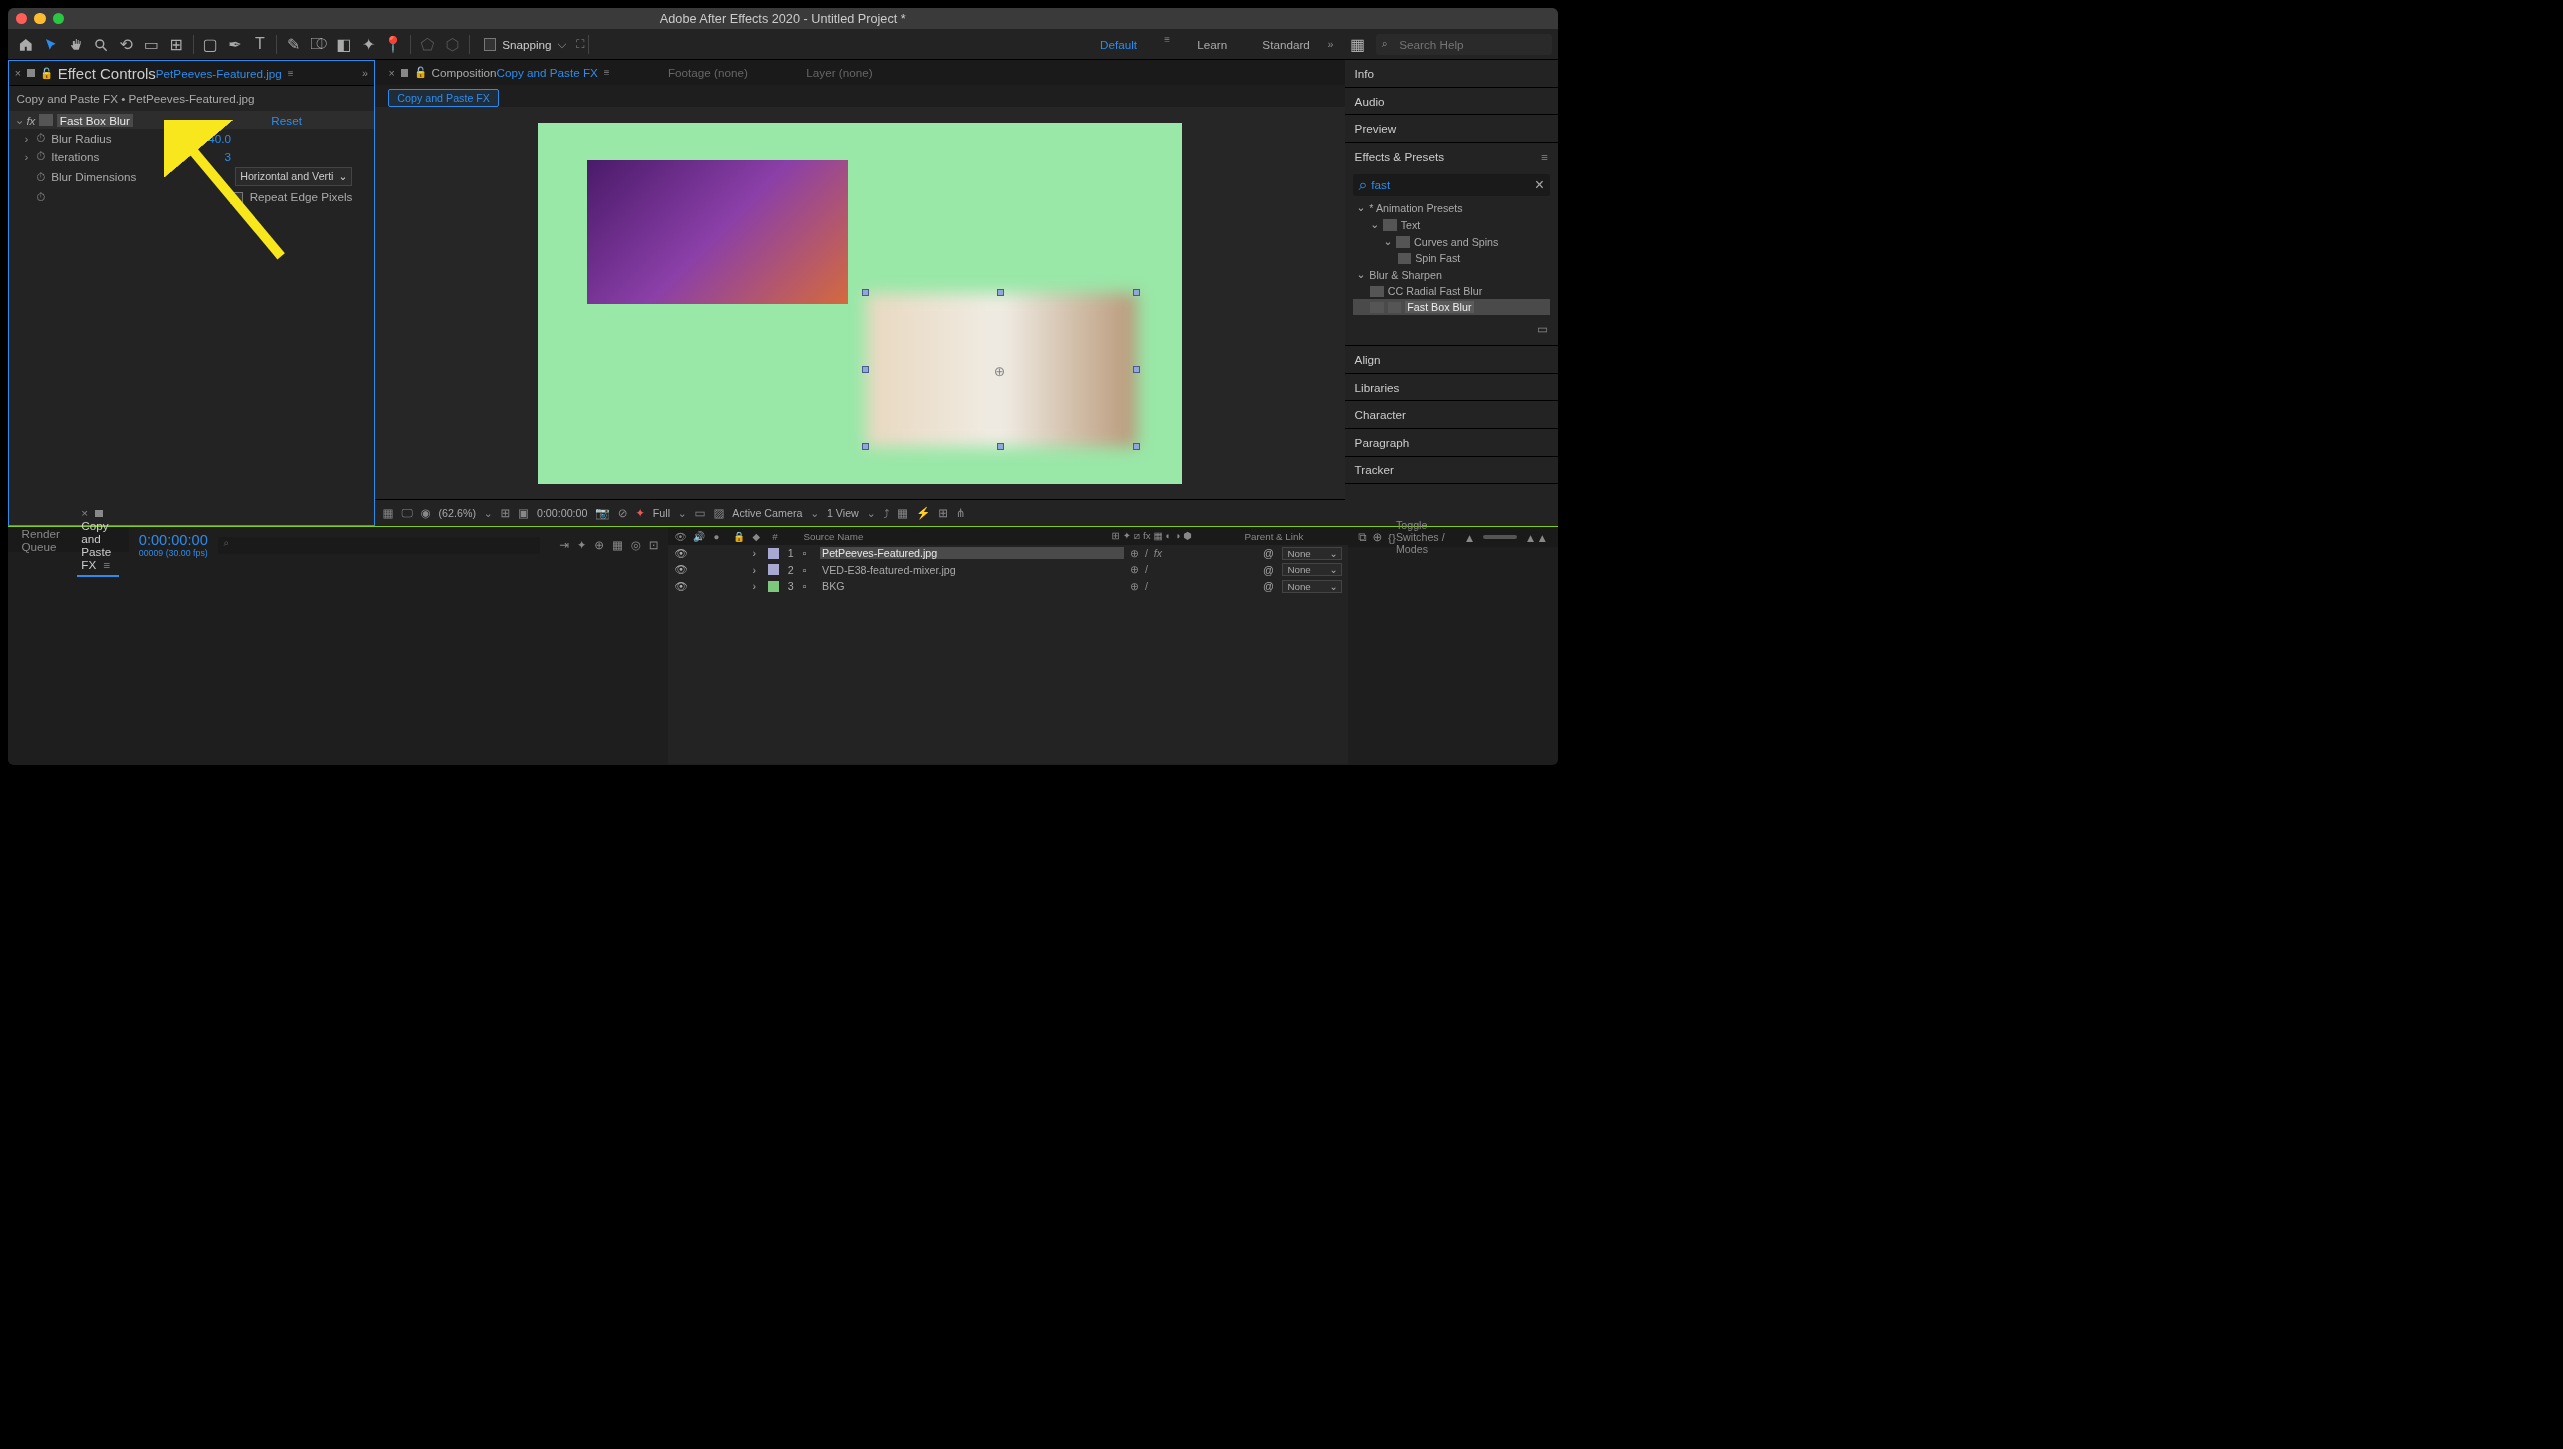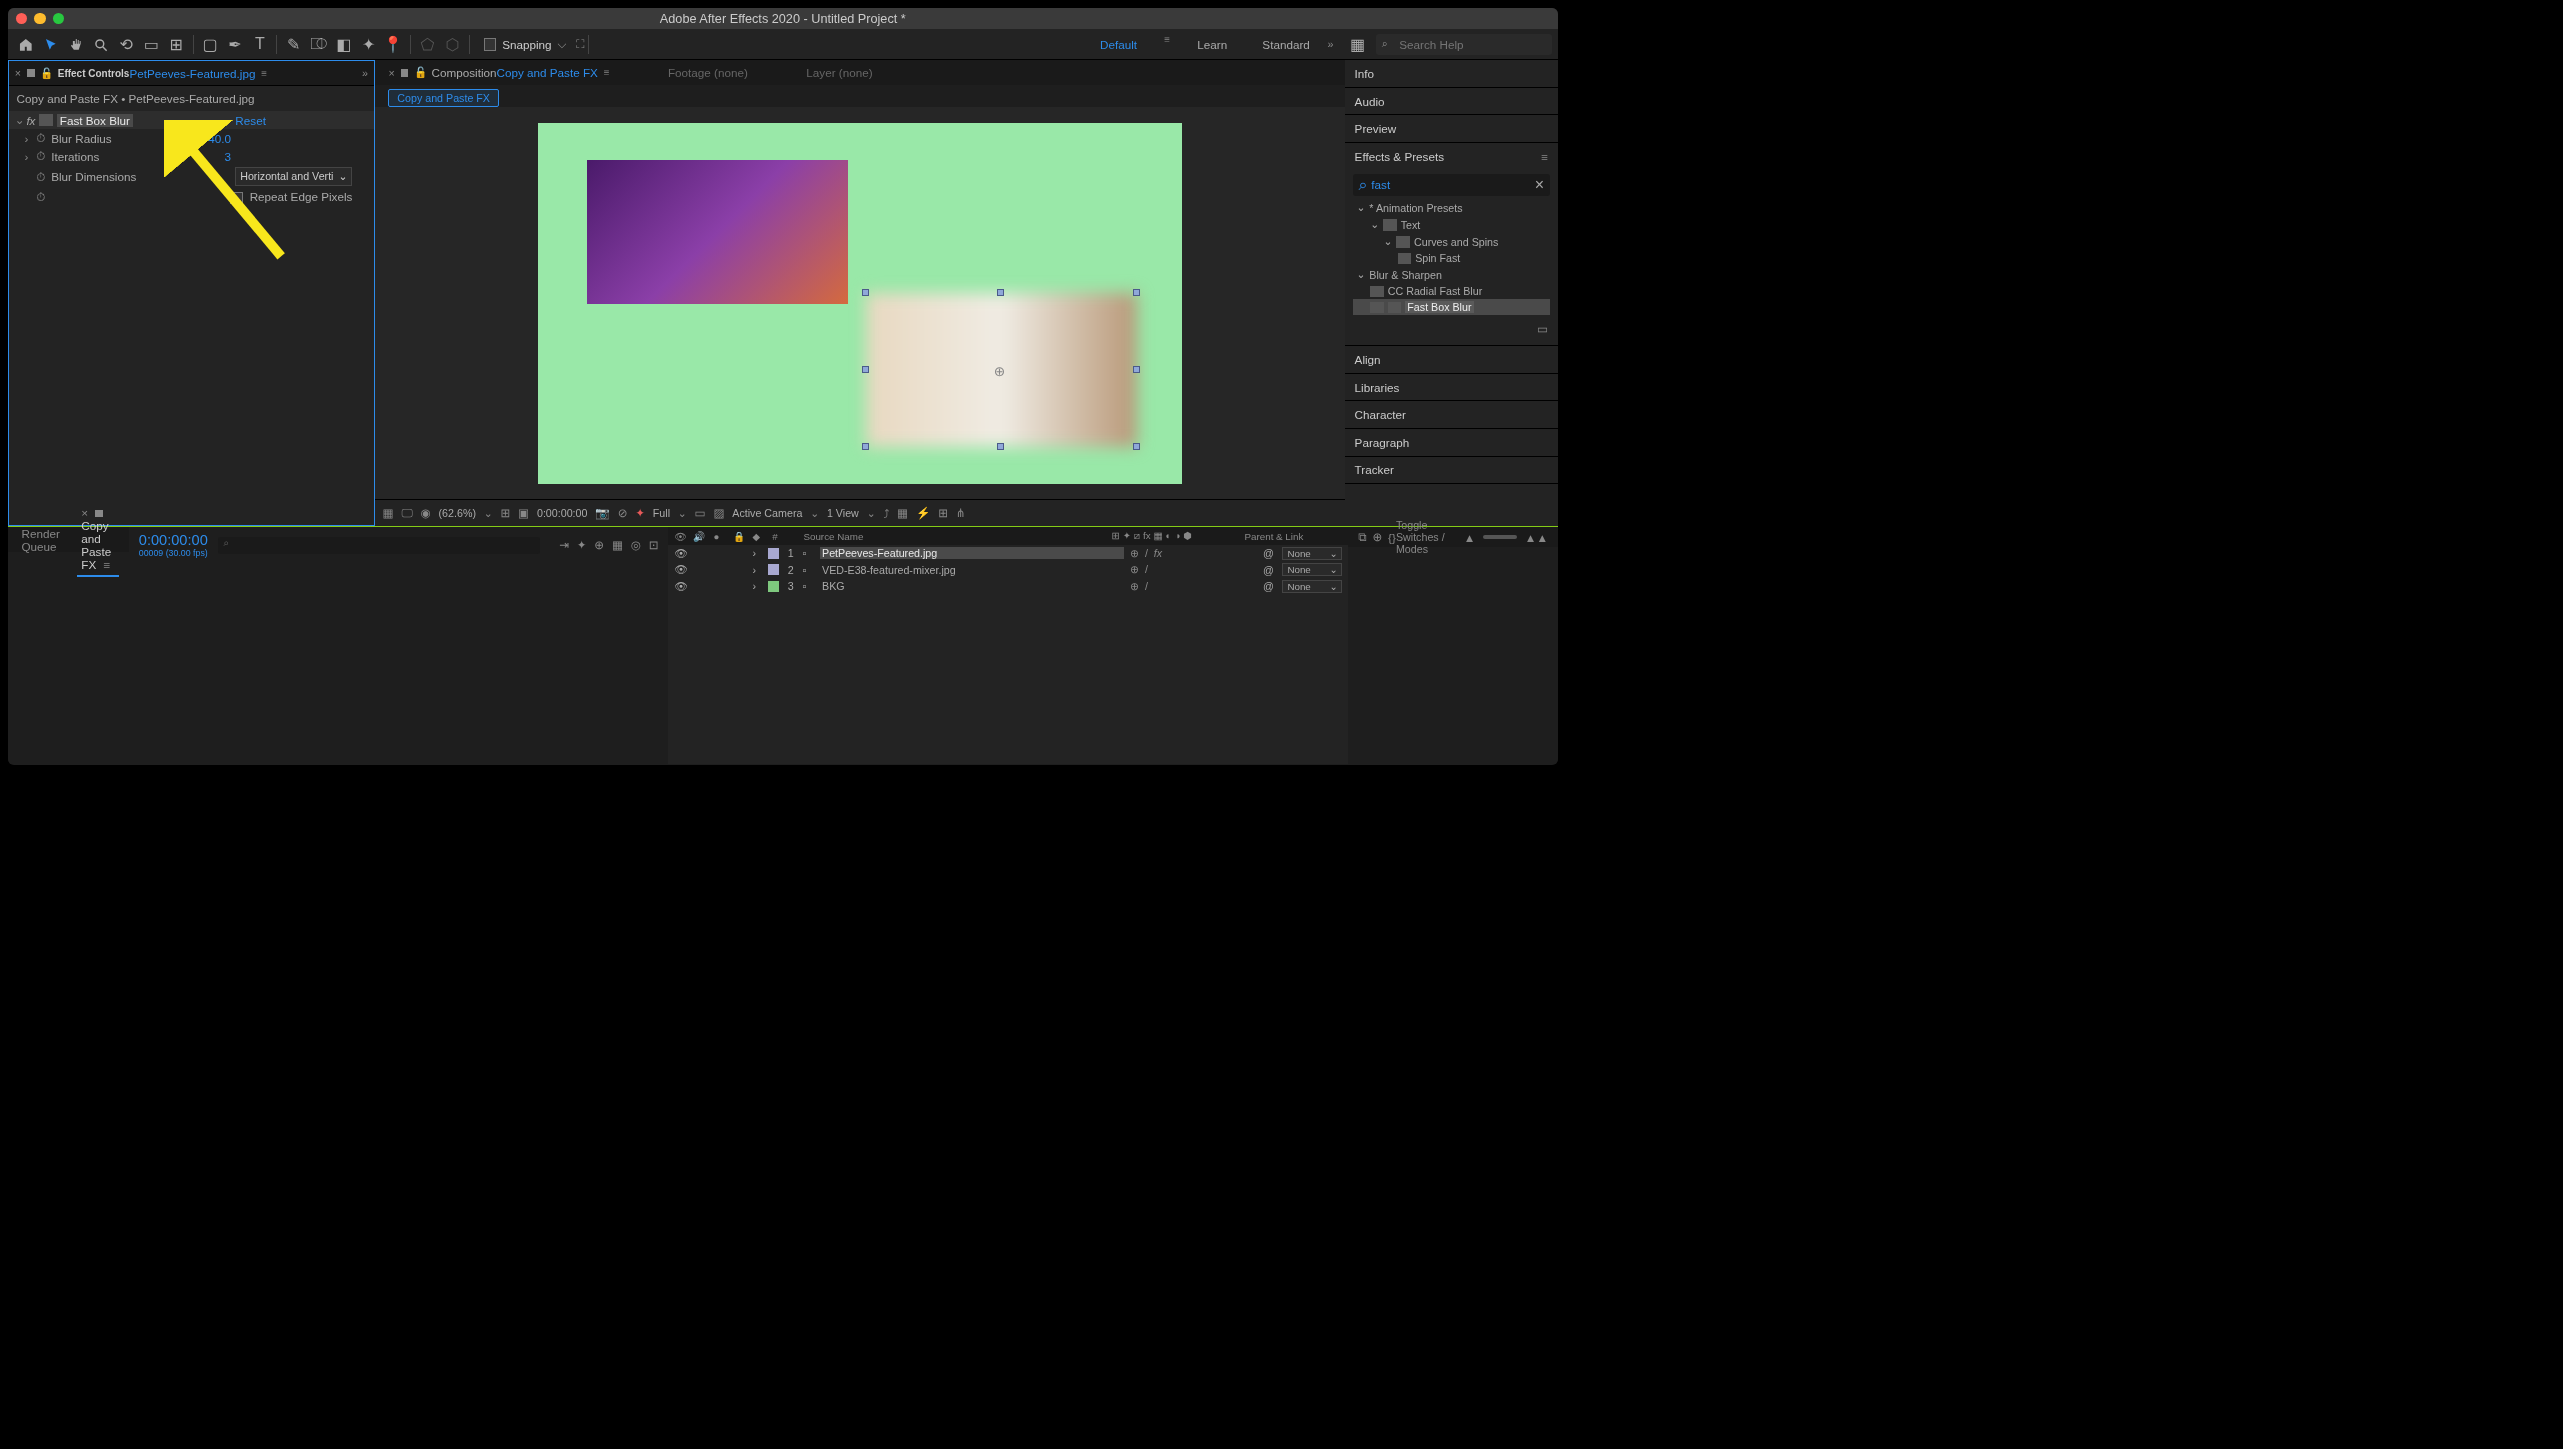--- a/index.html
+++ b/index.html
@@ -20,31 +20,31 @@
 .checkbox { width: 12.7px; height: 12.7px; border: 1px solid #777; background: #333; }
 .workspace-tabs { display: flex; gap: 19.5px; margin-left: auto; margin-right: 9.8px; }
 .ws-tab { color: #aaa; font-size: 11.7px; padding: 3.9px 7.8px; cursor: pointer; }
 .ws-tab.active { color: #2d8ceb; }
 .search-help { background: #2a2a2a; border: none; color: #aaa; padding: 3.9px 7.8px 3.9px 23.4px; font-size: 11.7px; width: 176px; border-radius: 2.9px; }
 .main { display: flex; height: 466px; }
 .left-panel { width: 367px; background: #232323; border: 1px solid #2d8ceb; display: flex; flex-direction: column; }
 .panel-tabs { display: flex; align-items: center; height: 25px; background: #1a1a1a; border-bottom: 1px solid #000; padding: 0 5.9px; }
 .tab-close { color: #888; font-size: 10.7px; margin-right: 5.9px; cursor: pointer; }
 .lock-icon { color: #888; font-size: 10.7px; margin-right: 3.9px; }
-.panel-tab-label { color: #ccc; font-size: 10px; font-weight: bold; }
+.panel-tab-label { color: #ccc; font-size: 15px; }
 .panel-tab-link { color: #2d8ceb; font-size: 11.7px; }
 .menu-icon { color: #888; font-size: 9.8px; margin-left: 5.9px; }
 .overflow { margin-left: auto; color: #888; font-size: 10.7px; }
 .breadcrumb { color: #aaa; font-size: 11.7px; padding: 5.9px 7.8px; }
 .effect-row { display: flex; align-items: center; padding: 2px 5.9px; font-size: 11.7px; color: #aaa; }
 .effect-row.header { background: #2d2d2d; }
 .chevron { width: 11.7px; color: #888; cursor: pointer; }
 .fx-label { color: #aaa; margin-right: 3.9px; font-style: italic; }
 .effect-name { background: #4a4a4a; color: #e8e8e8; padding: 0 2.9px; }
-.reset-link { color: #2d8ceb; margin-left: auto; margin-right: 102px; cursor: pointer; }
+.reset-link { color: #2d8ceb; margin-left: auto; margin-right: 66px; cursor: pointer; }
 .prop-label { margin-left: 23.4px; color: #aaa; }
 .prop-val { color: #2d8ceb; margin-left: auto; margin-right: 137px; cursor: pointer; }
 .dropdown { background: #2a2a2a; color: #ccc; font-size: 10.7px; padding: 2px 3.9px; border: 1px solid #444; margin-left: auto; margin-right: 15.6px; width: 117px; display: flex; justify-content: space-between; }
 .stopwatch { color: #888; margin-right: 3.9px; }
 .arrow-annotation { position: absolute; top: 112px; left: 156px; pointer-events: none; }
 .center-panel { flex: 1; background: #1e1e1e; display: flex; flex-direction: column; }
 .comp-tabs { display: flex; align-items: center; height: 25px; background: #1a1a1a; padding: 0 5.9px; gap: 3.9px; }
 .comp-tab-item { display: flex; align-items: center; color: #aaa; font-size: 11.7px; padding: 0 7.8px; }
 .comp-tab-item.dim { color: #666; }
 .breadcrumb-chip { background: #2d8ceb22; border: 1px solid #2d8ceb; color: #2d8ceb; font-size: 10.7px; padding: 2px 7.8px; margin: 3.9px 0 0 13.7px; width: fit-content; border-radius: 2px; }

